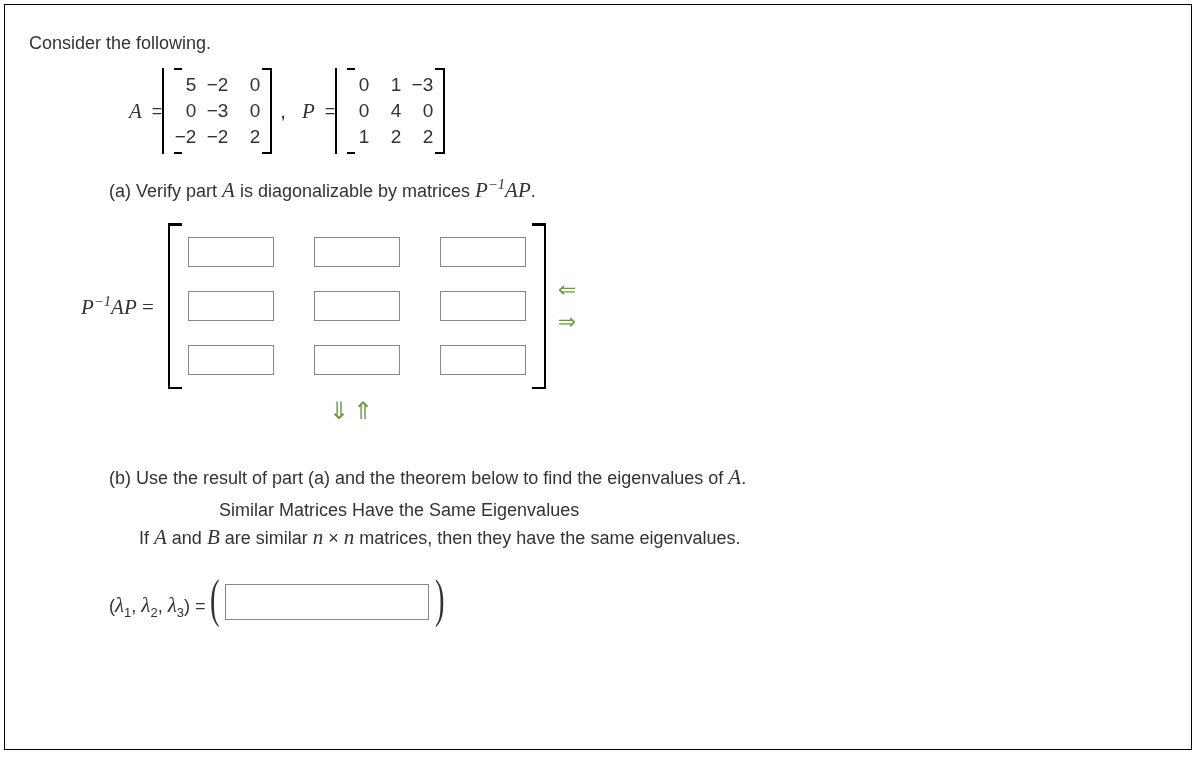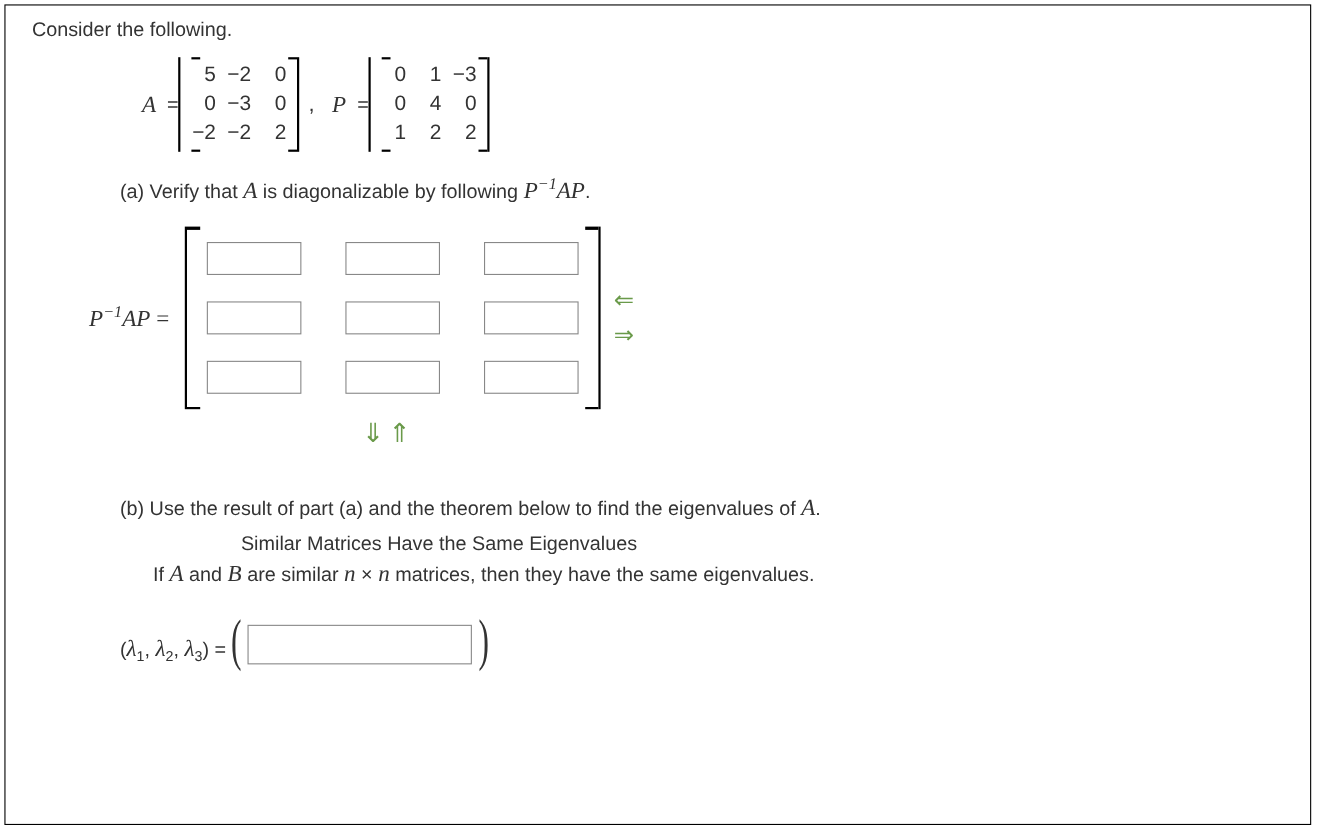--- a/index.html
+++ b/index.html
@@ -6,21 +6,21 @@
     margin: 0;
     padding: 0;
     font-family: Verdana, Geneva, sans-serif;
     font-size: 18px;
     color: #333;
     background: #fff;
   }
   .page {
     border: 1px solid #000;
     margin: 4px;
-    padding: 12px 24px;
+    padding: 28px 24px;
     width: 1188px;
     height: 746px;
     box-sizing: border-box;
   }
   .intro { margin-bottom: 14px; }
   .matrices-row {
     display: flex;
     align-items: center;
     margin-left: 100px;
     margin-bottom: 22px;
@@ -181,21 +181,21 @@
         <span>4</span>
         <span>0</span>
         <span>1</span>
         <span>2</span>
         <span>2</span>
       </span>
     </span>
   </div>
 
   <div class="part">
-    <span>(a) Verify that </span><span class="italic">A</span><span> is diagonalizable by following </span><span class="italic"><span>P</span><span class="sup">−1</span><span>AP</span></span><span>.</span>
+    <span>(a) Verify part </span><span class="italic">A</span><span> is diagonalizable by matrices </span><span class="italic"><span>P</span><span class="sup">−1</span><span>AP</span></span><span>.</span>
   </div>
 
   <div class="answer-row">
     <span class="italic ans-lbl">
       <span>P</span><span class="sup">−1</span><span>AP</span><span style="font-style:normal"> = </span>
     </span>
     <span class="big-bracket">
       <span class="tr2"></span>
         <span class="br2"></span>
       <span class="input-grid">

